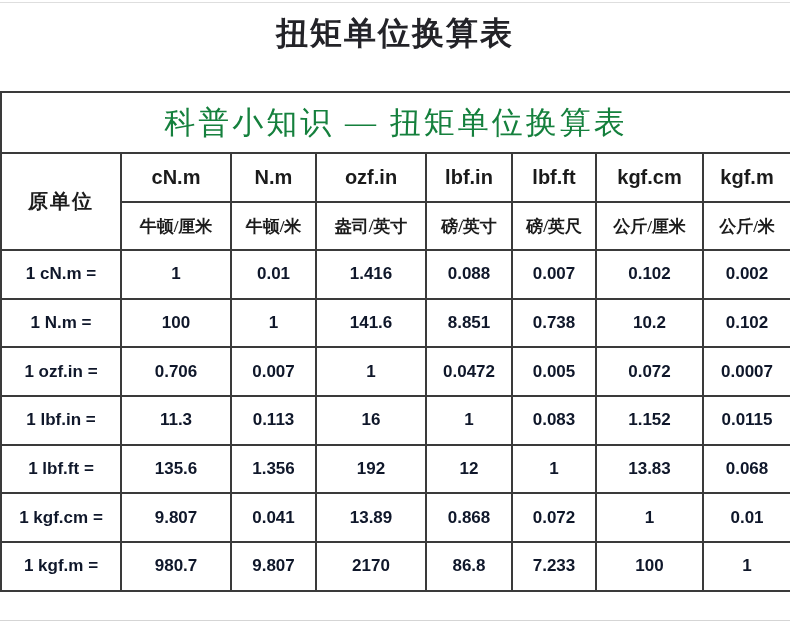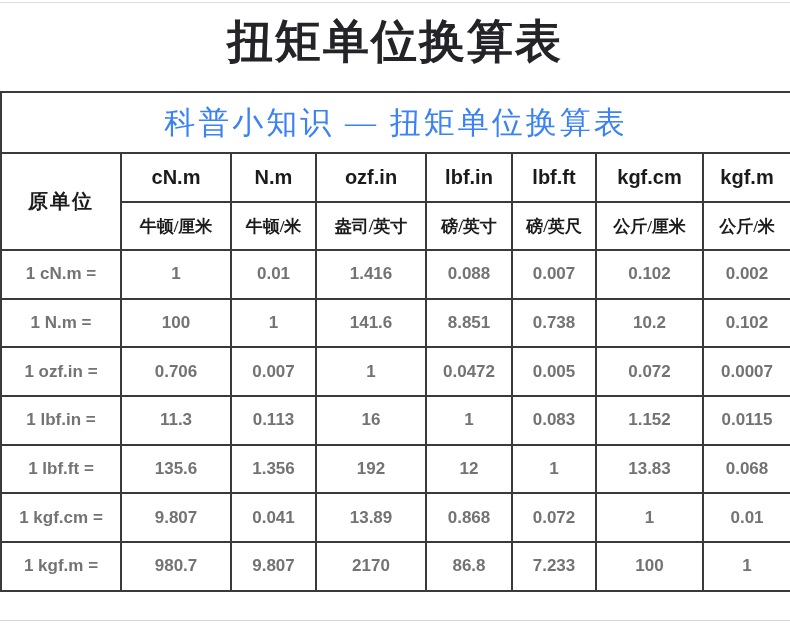--- a/index.html
+++ b/index.html
@@ -27,21 +27,21 @@
     top: 620px;
     left: 0;
     width: 790px;
     border-top: 1px solid #d5d5d5;
   }
   .page-title {
     margin: 0;
     padding-top: 16px;
     height: 47px;
     text-align: center;
-    font-size: 46px;
+    font-size: 32px;
     line-height: 1.1;
     font-weight: 800;
     letter-spacing: 2px;
     color: #232328;
     font-family: "Liberation Sans", sans-serif;
   }
   table.conv-table {
     position: absolute;
     top: 91px;
     left: 0;
@@ -57,21 +57,21 @@
     padding: 0;
     overflow: hidden;
     white-space: nowrap;
   }
   tr.caption-row td {
     height: 59px;
     font-family: "Liberation Serif", serif;
     font-size: 31px;
     font-weight: 500;
     letter-spacing: 3px;
-    color: #3b82f6;
+    color: #15803d;
   }
   td.origin-cell {
     font-family: Liberation Mono, monospace;
     font-size: 20px;
     font-weight: 500;
     letter-spacing: 2px;
     color: #1b1b1b;
   }
   tr.symbol-row td {
     height: 47px;
@@ -84,21 +84,21 @@
     font-family: "Liberation Serif", serif;
     font-size: 17px;
     font-weight: 700;
     color: #1b1b1b;
     border-radius: 19px;
   }
   tr.data-row td {
     height: 46.7px;
     font-size: 17px;
     font-weight: 700;
-    color: #737373;
+    color: #0f172a;
   }
   td.row-label {
     font-size: 17px;
     font-weight: 700;
   }
 </style>
 </head>
 <body>
 
 <div class="top-divider"></div>

